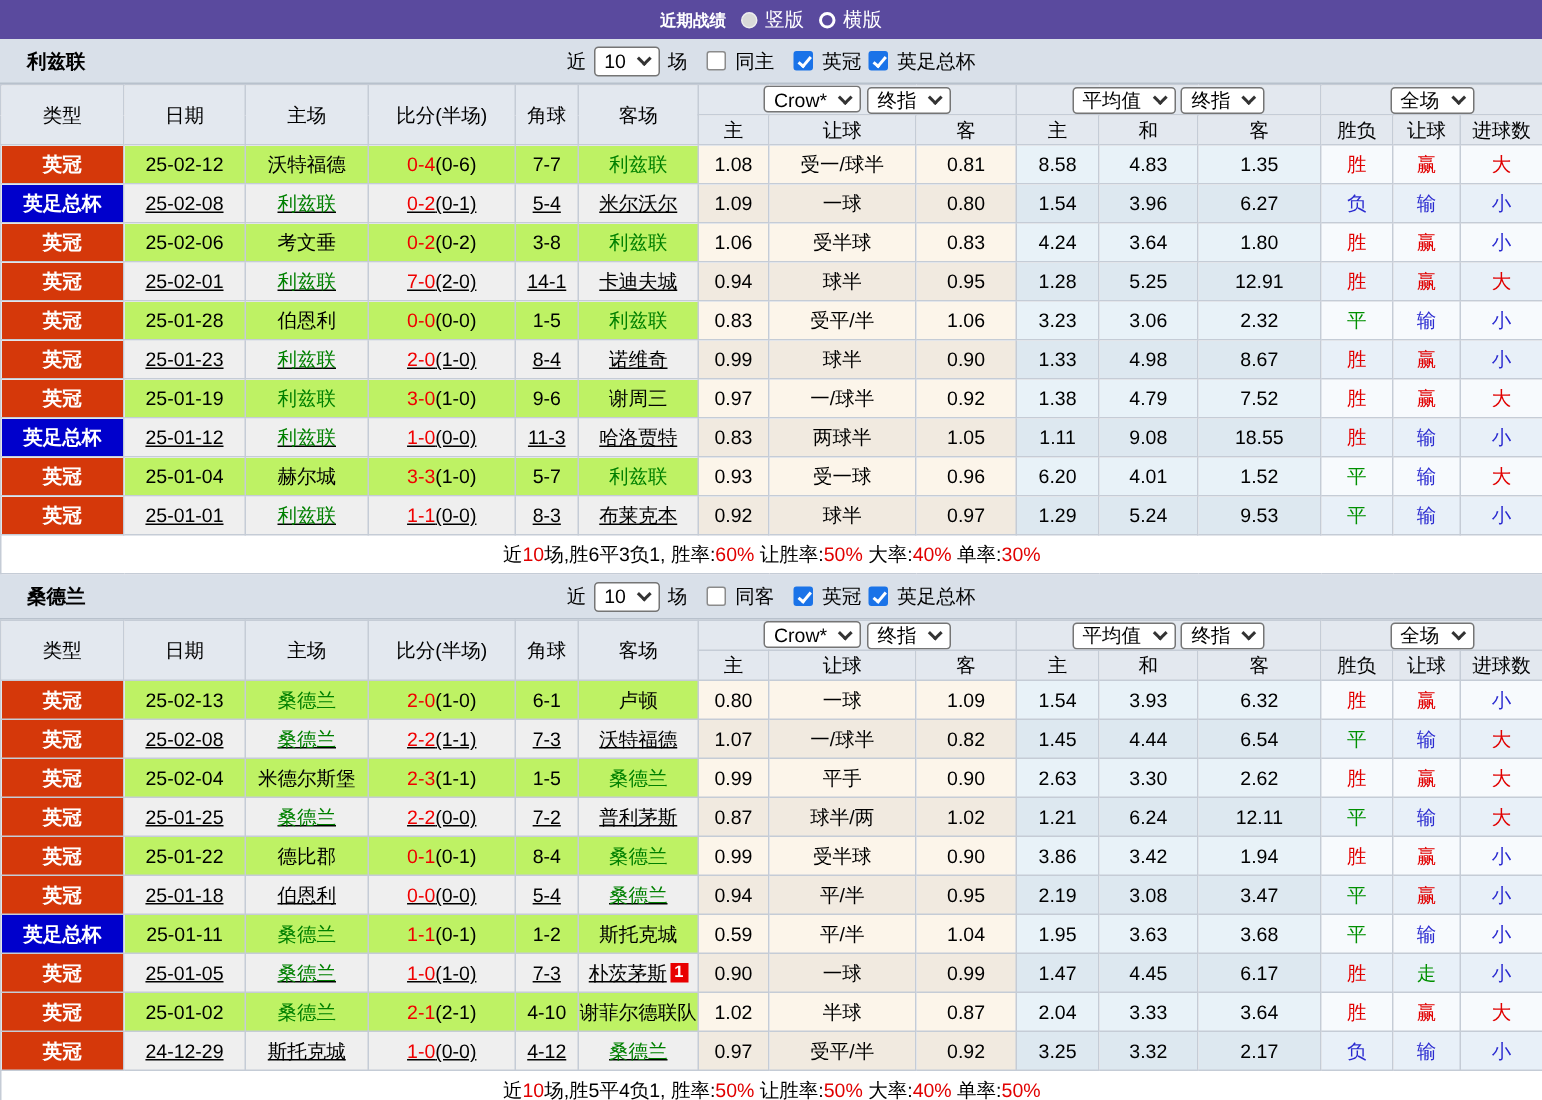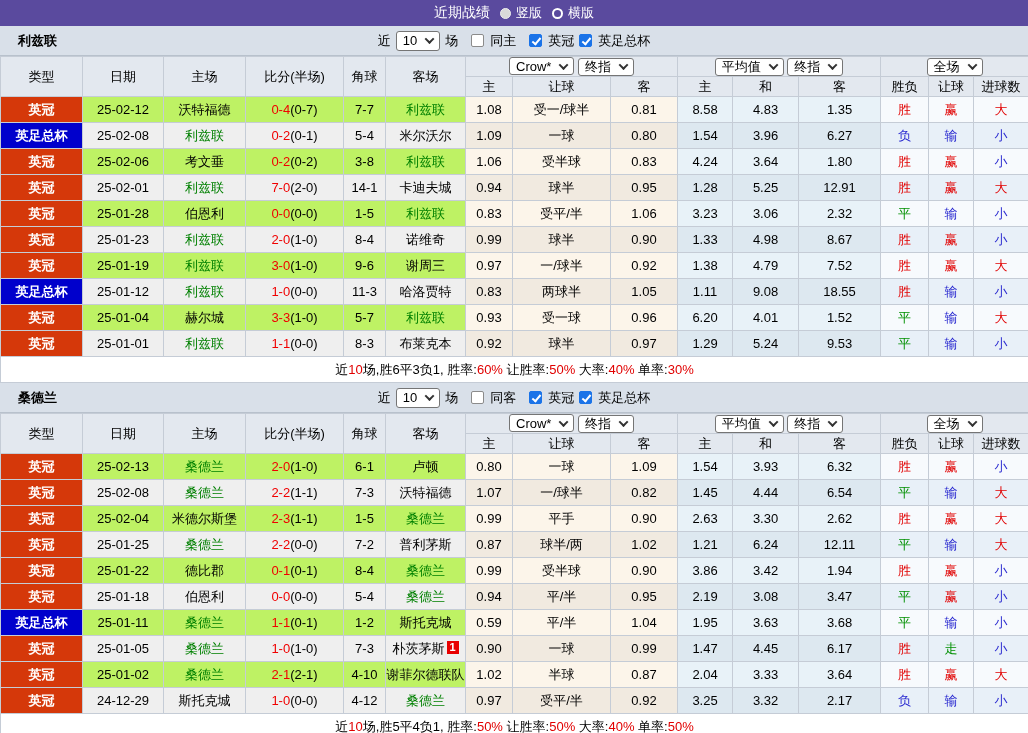--- a/index.html
+++ b/index.html
@@ -13,21 +13,21 @@
   
   .topbar {
     height: 26px;
     background: #5A4A9E;
     color: #fff;
     display: flex;
     align-items: center;
     justify-content: center;
     gap: 10px;
   }
-  .topbar .bar-title { font-weight: normal; font-size: 14px; }
+  .topbar .bar-title { font-weight: bold; font-size: 11px; }
   .radio-group { display: inline-flex; align-items: center; gap: 5px; }
   .radio { width: 11px; height: 11px; border-radius: 50%; display: inline-block; }
   .radio.sel { background: #d9d9d9; border: 1px solid #eee; }
   .radio.unsel { background: transparent; border: 2px solid #fff; }
   
   .strip {
     height: 30px;
     background: #D9E0E9;
     border-bottom: 1px solid #B8C1CC;
     position: relative;
@@ -82,21 +82,21 @@
     border: 1px solid #C5CCD6;
     text-align: center;
     font-weight: normal;
     white-space: nowrap;
     overflow: hidden;
     font-size: 13px;
   }
   thead th { background: #E3E8EF; height: 20px; }
   tbody td { height: 26px; }
   tr.odd  td.c-base { background: #bef264; }
-  tr.even td.c-base { background: #EFEFEF; }
+  tr.even td.c-base { background: #EFEFEF; text-decoration: underline; }
   tr.odd  td.c-odds { background: #FCF5EA; }
   tr.even td.c-odds { background: #F1EAE0; }
   tr.odd  td.c-avg  { background: #E8F2F8; }
   tr.even td.c-avg  { background: #DDE8F0; }
   tr.odd  td.c-res  { background: #F7FAFD; }
   tr.even td.c-res  { background: #E8F0F8; }
   td.lg { color: #fff; font-weight: bold; }
   td.lg-eng { background: #D5380A; }
   td.lg-cup { background: #0000CC; }
   .team { color: #000; cursor: pointer; }
@@ -215,21 +215,21 @@
       <th>胜负</th>
       <th>让球</th>
       <th>进球数</th>
     </tr>
   </thead>
   <tbody>
       <tr class="odd">
         <td class="lg lg-eng">英冠</td>
         <td class="c-base">25-02-12</td>
         <td class="c-base"><span class="team">沃特福德</span></td>
-        <td class="c-base"><span class="score">0-4</span><span class="half">(0-7)</span></td>
+        <td class="c-base"><span class="score">0-4</span><span class="half">(0-6)</span></td>
         <td class="c-base">7-7</td>
         <td class="c-base"><span class="team focus">利兹联</span></td>
         <td class="c-odds">1.08</td>
         <td class="c-odds">受一/球半</td>
         <td class="c-odds">0.81</td>
         <td class="c-avg">8.58</td>
         <td class="c-avg">4.83</td>
         <td class="c-avg">1.35</td>
         <td class="c-res t-red">胜</td>
         <td class="c-res t-red">赢</td>

